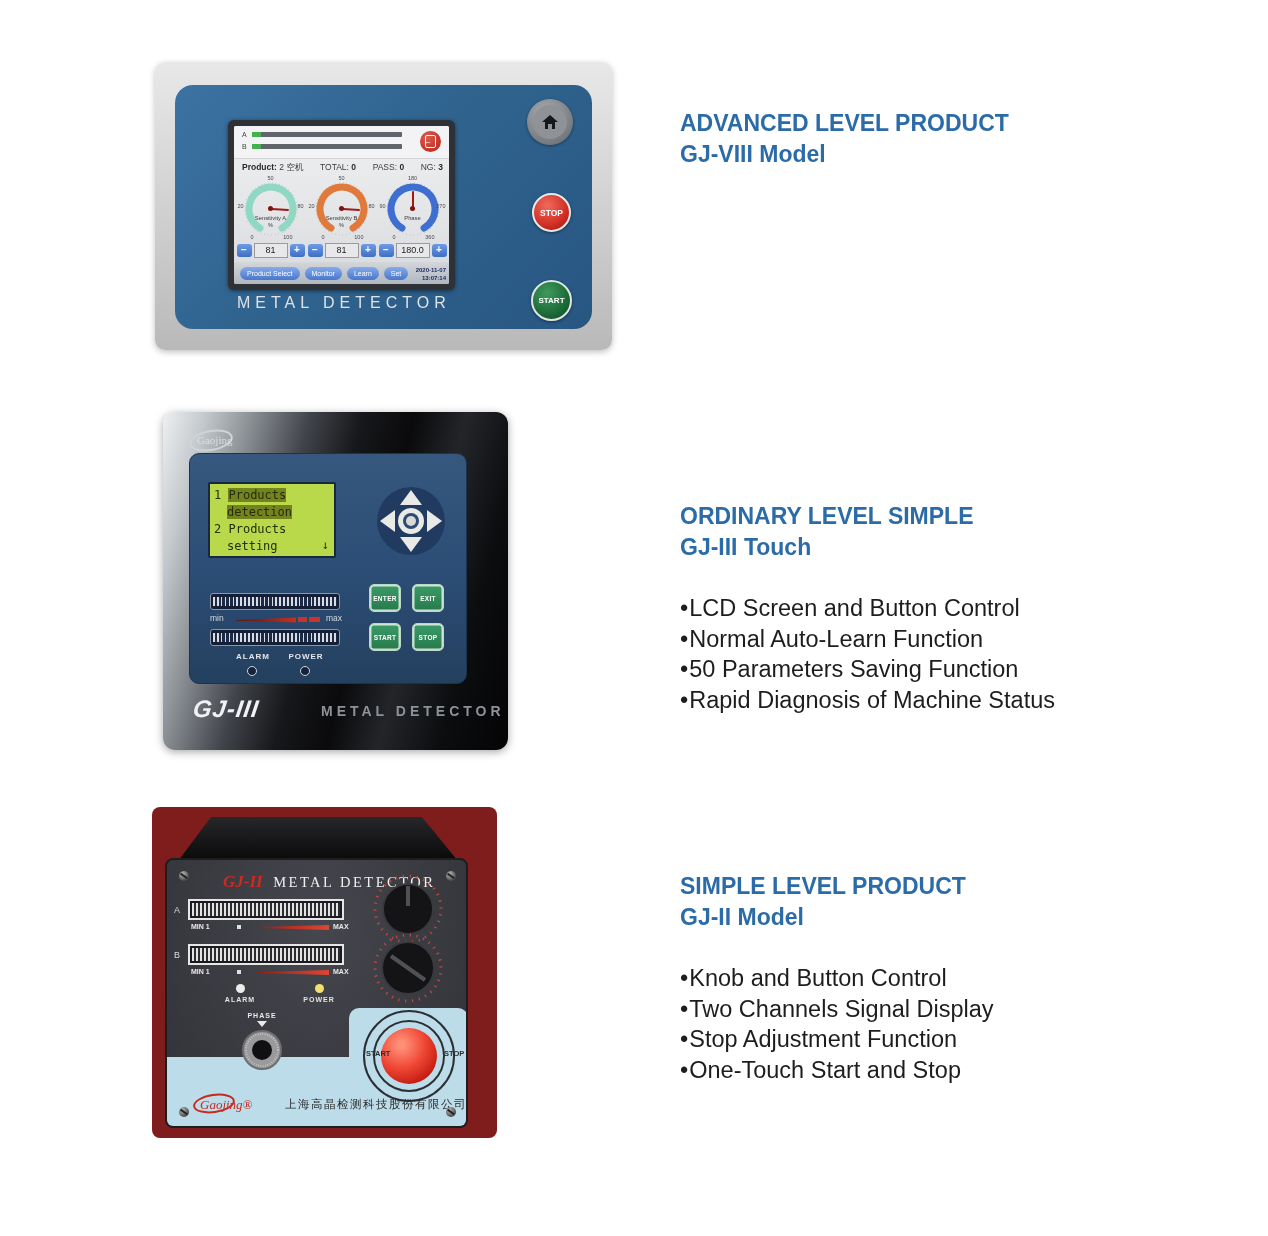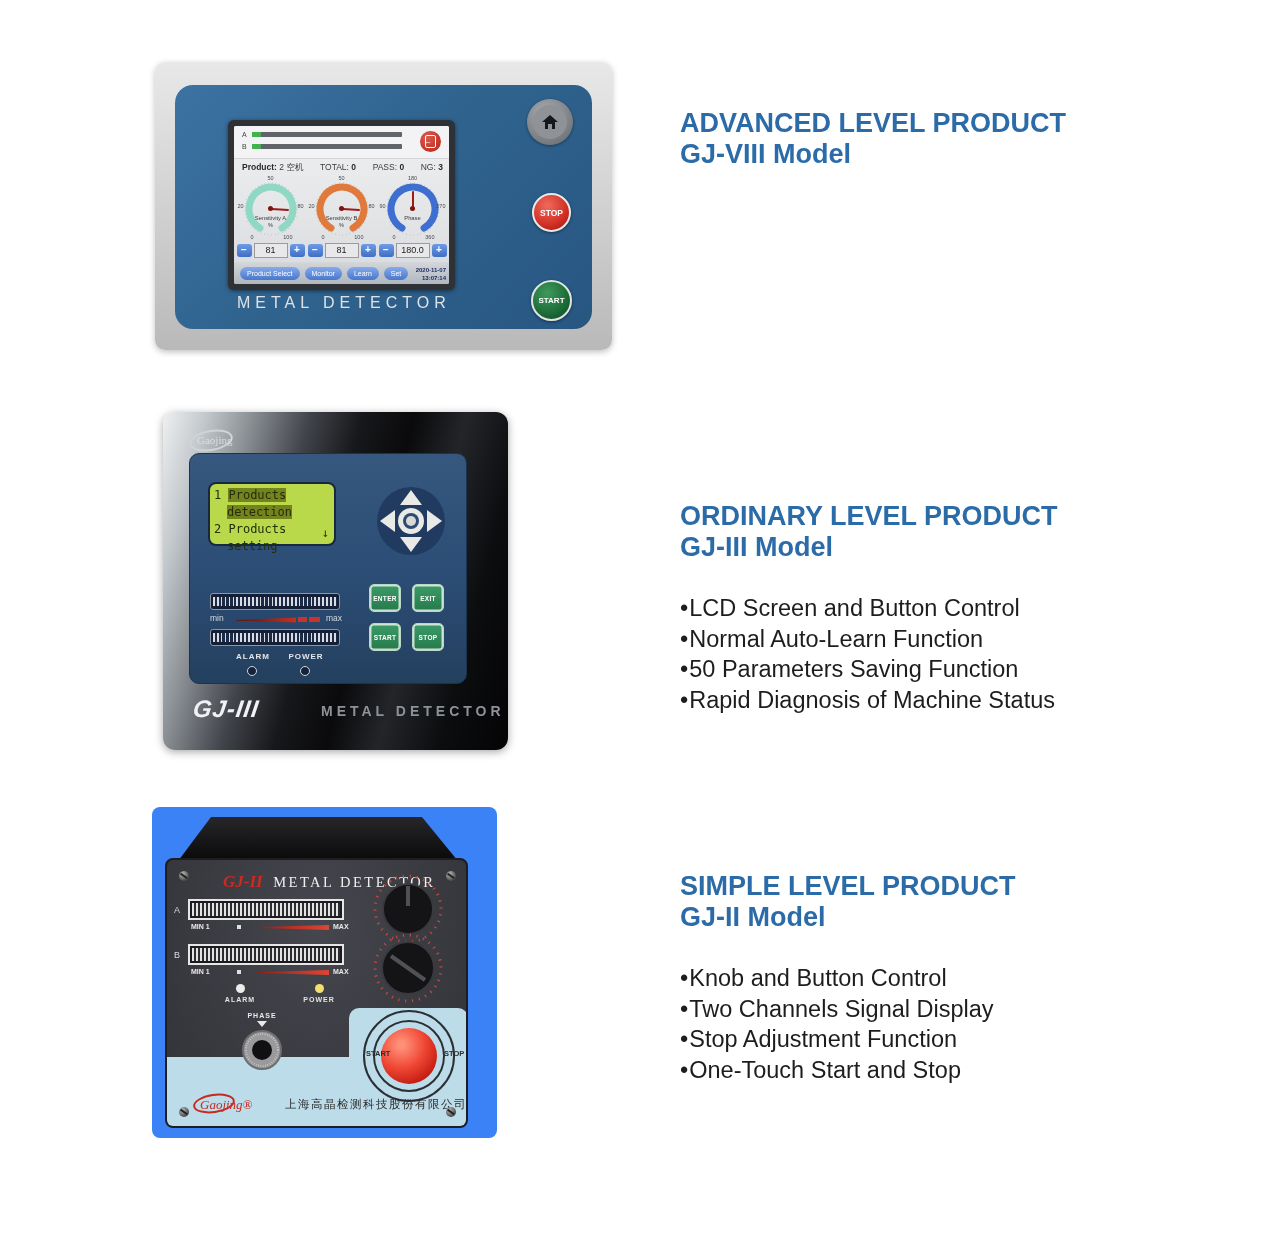--- a/index.html
+++ b/index.html
@@ -2,21 +2,21 @@
 <html><head>
 <meta charset="utf-8">
 <style>
   html,body{margin:0;padding:0;background:#ffffff;}
   .page{position:relative;width:1268px;height:1236px;background:#fff;overflow:hidden;
         font-family:"Liberation Sans",sans-serif;}
   .abs{position:absolute;}
 
   
   .tb{position:absolute;left:680px;width:470px;}
-  .tb .t1,.tb .t2{font-weight:700;font-size:27px;line-height:31px;color:#2b6ba8;}
+  .tb .t1,.tb .t2{font-weight:700;font-size:23px;line-height:31px;color:#2b6ba8;}
   .tb ul{list-style:none;margin:30px 0 0 0;padding:0;}
   .tb li{font-size:23.5px;line-height:30.6px;color:#1d1d1d;}
   .tb li::before{content:"•";margin-right:1px;}
 
   
   .dev1{left:155px;top:62px;width:457px;height:288px;border-radius:10px;
         background:linear-gradient(180deg,#e8e8e8 0%,#cfcfcf 55%,#b9b9b9 100%);
         box-shadow:0 2px 6px rgba(0,0,0,.25);}
   .dev1 .bluepanel{position:absolute;left:20px;top:23px;right:20px;bottom:21px;border-radius:18px;
         background:linear-gradient(135deg,#3c72a3 0%,#30648f 45%,#275681 100%);}
@@ -75,22 +75,22 @@
 
   
   .dev2{left:163px;top:412px;width:345px;height:338px;border-radius:12px;
         background:linear-gradient(105deg,#eef0f1 0%,#c3c8cc 10%,#8e9398 20%,#41444a 34%,#17181b 46%,#0a0a0c 58%,#232529 70%,#0c0d0f 84%,#040405 100%);
         box-shadow:0 2px 8px rgba(0,0,0,.35);}
   .logo3{position:absolute;left:26px;top:14px;width:60px;height:26px;}
   .logo3 .ell{position:absolute;left:0;top:4px;width:40px;height:17px;border:2px solid #cfd4d8;border-radius:50%;transform:rotate(-10deg);}
   .logo3 .txt{position:absolute;left:8px;top:8px;font-size:11px;color:#dadee2;font-family:"Liberation Serif",serif;}
   .navy{position:absolute;left:26px;top:41px;width:276px;height:229px;border-radius:10px;
         background:linear-gradient(180deg,#36587f 0%,#2b4c74 55%,#24405f 100%);border:1px solid #1c3350;}
-  .lcd3{position:absolute;left:45px;top:70px;width:128px;height:64px;background:#b9d84a;
-        border:2px solid #17293f;border-radius:8px;font-family:"DejaVu Sans Mono",monospace;
+  .lcd3{position:absolute;left:45px;top:70px;width:128px;height:76px;background:#b9d84a;
+        border:2px solid #17293f;border-radius:2px;font-family:"DejaVu Sans Mono",monospace;
         font-size:12px;line-height:17px;color:#22300a;padding:3px 4px;box-sizing:border-box;}
   .lcd3 .hl{background:#74831d;}
   .lcd3 .ind{padding-left:13px;}
   .lcd3 .scroll{position:absolute;right:5px;bottom:2px;font-size:12px;color:#2a3a0c;}
   .dpad{position:absolute;left:212px;top:73px;}
   .gbtn{position:absolute;width:30px;height:26px;border-radius:5px;background:linear-gradient(#3b9c67,#27794c);
         border:1px solid #bcd8c6;box-shadow:inset 0 0 0 1.5px rgba(255,255,255,.75);
         color:#fff;font-size:6.5px;font-weight:700;display:flex;align-items:center;justify-content:center;letter-spacing:.3px;}
   .b-enter{left:206px;top:172px;} .b-exit{left:249px;top:172px;}
   .b-start3{left:206px;top:211px;} .b-stop3{left:249px;top:211px;}
@@ -104,21 +104,21 @@
   .taper{position:absolute;left:26px;top:4px;width:60px;height:6px;
         background:linear-gradient(90deg,#5e130e,#c23122);clip-path:polygon(0 52%,100% 8%,100% 92%,0 62%);}
   .dash1{position:absolute;left:88px;top:4px;width:9px;height:5px;background:#c8342a;}
   .dash2{position:absolute;left:99px;top:4px;width:11px;height:5px;background:#c8342a;}
   .ledlbl{position:absolute;top:240px;width:56px;text-align:center;font-size:8px;font-weight:700;color:#e2e6ea;letter-spacing:1px;}
   .ledcirc{position:absolute;top:254px;width:8px;height:8px;border-radius:50%;background:#15223a;border:1.5px solid #cfd6dd;}
   .gj3name{position:absolute;left:30px;top:283px;font-style:italic;font-weight:900;font-size:24px;color:#f0f2f4;letter-spacing:1px;transform:skewX(-8deg);}
   .md3{position:absolute;left:158px;top:291px;font-size:14px;font-weight:700;letter-spacing:4px;color:#8d9297;}
 
   
-  .dev3{left:152px;top:807px;width:345px;height:331px;background:#3b82f6;border-radius:8px;}
+  .dev3{left:152px;top:807px;width:345px;height:331px;background:#7f1d1d;border-radius:8px;}
   .boxtop{position:absolute;left:18px;top:10px;width:293px;height:43px;
         background:linear-gradient(#27272a,#0a0a0b);clip-path:polygon(3% 100%,14% 0,86% 0,98% 100%);}
   .front{position:absolute;left:13px;top:51px;width:303px;height:270px;border-radius:8px;border:2px solid #1d1d20;
         background:radial-gradient(ellipse at 50% 25%,#46464e 0%,#3a3a41 55%,#313137 100%);box-sizing:border-box;overflow:hidden;}
   .bluestrip{position:absolute;left:0;bottom:0;width:100%;height:69px;background:#bcdcea;}
   .blueraise{position:absolute;left:182px;top:148px;width:119px;height:70px;background:#bcdcea;border-radius:10px;}
   .t2row{position:absolute;left:56px;top:12px;white-space:nowrap;}
   .gj2name{font-family:"Liberation Serif",serif;font-style:italic;font-weight:700;font-size:17px;color:#cc2a22;}
   .md2{font-family:"Liberation Serif",serif;font-size:14.5px;color:#efefef;letter-spacing:2.5px;margin-left:6px;}
   .chlab2{position:absolute;left:7px;font-size:9px;color:#dcdcdc;}
@@ -345,22 +345,22 @@
       </div>
     <div class="gbtn b-stop3">
         <span>STOP</span>
       </div>
 
     <div class="gj3name">GJ-III</div>
     <div class="md3">METAL  DETECTOR</div>
   </div>
 
   <div class="tb" style="top:501px;">
-    <div class="t1">ORDINARY LEVEL PRODUCT</div>
-    <div class="t2">GJ-III Model</div>
+    <div class="t1">ORDINARY LEVEL SIMPLE</div>
+    <div class="t2">GJ-III Touch</div>
     <ul>
       <li>LCD Screen and Button Control</li>
       <li>Normal Auto-Learn Function</li>
       <li>50 Parameters Saving Function</li>
       <li>Rapid Diagnosis of Machine Status</li>
     </ul>
   </div>
 
   <div class="abs dev3">
     <div class="boxtop"></div>

